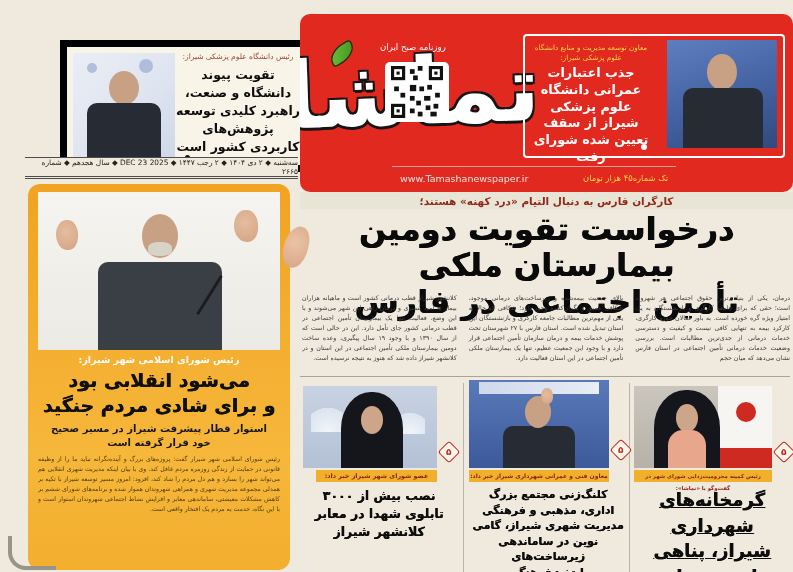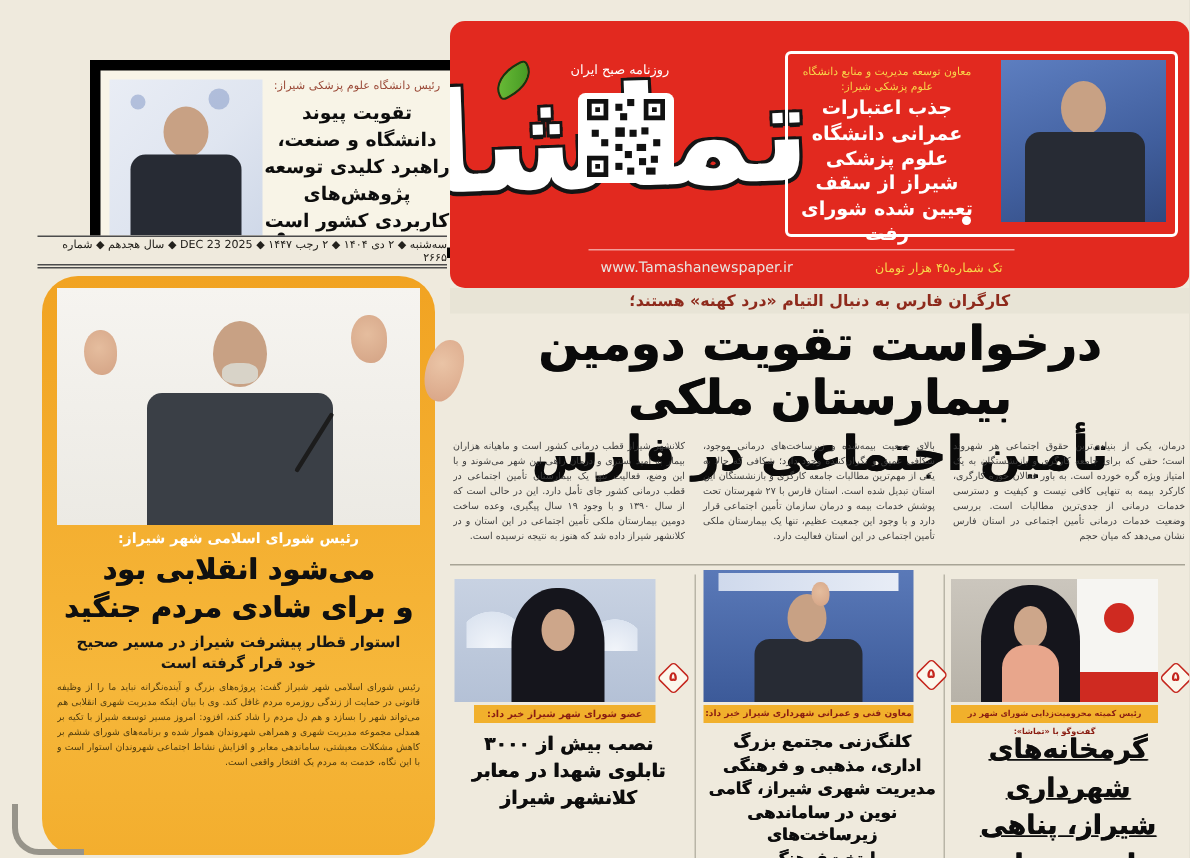--- a/index.html
+++ b/index.html
@@ -35,21 +35,21 @@
   .website{color:#e8e5e0;font-size:9.5px;direction:ltr;}
 
   
   .lead-kicker{left:300px;top:192px;width:493px;height:17px;background:#e8e4d6;color:#8e2a1c;font-weight:bold;font-size:10.5px;display:flex;align-items:center;justify-content:center;}
   .lead-headline{left:300px;top:211px;width:493px;text-align:center;color:#0a0a0a;font-weight:bold;font-size:32px;line-height:1.14;letter-spacing:-.5px;text-shadow:.6px 0 #0a0a0a;}
   .lead-body{left:302px;top:293px;width:488px;height:78px;display:flex;gap:12px;overflow:hidden;}
   .lead-col{flex:1;font-size:6.3px;line-height:1.6;color:#3b3b3b;text-align:justify;}
   .lead-divider{left:300px;top:376px;width:490px;height:1px;background:#a8a496;}
 
   
-  .yb{left:28px;top:184px;width:262px;height:386px;background:linear-gradient(180deg,#f1a322 0%,#f6b73a 70%,#f3ae2e 100%);border-radius:24px;}
+  .yb{left:28px;top:184px;width:262px;height:386px;background:linear-gradient(180deg,#f1a322 0%,#f6b73a 70%,#f3ae2e 100%);border-radius:12px;}
   .yb-photo{position:absolute;left:10px;top:8px;width:242px;height:158px;background:linear-gradient(180deg,#f6f4f0 0%,#eceae4 100%);overflow:hidden;}
   .yb-kicker{position:absolute;top:170px;width:100%;text-align:center;color:#fff;font-weight:bold;font-size:9.5px;}
   .yb-headline{position:absolute;top:184px;width:100%;text-align:center;color:#101010;font-weight:bold;font-size:19px;line-height:1.3;text-shadow:.5px 0 #101010;}
   .yb-subhead{position:absolute;top:238px;width:100%;text-align:center;color:#161616;font-weight:bold;font-size:10px;line-height:1.4;padding:0 18px;box-sizing:border-box;}
   .yb-body{position:absolute;top:270px;left:10px;right:10px;bottom:8px;font-size:6.2px;line-height:1.6;color:#4d3a0d;text-align:justify;overflow:hidden;}
   .hand-blob{left:284px;top:226px;width:24px;height:42px;background:radial-gradient(circle at 40% 40%,#eac4a6,#d8a385);border-radius:55% 45% 50% 50%;transform:rotate(15deg);}
   .bracket{left:8px;top:536px;width:44px;height:30px;border-left:4px solid #97948a;border-bottom:4px solid #97948a;border-bottom-left-radius:18px;}
 
   
   .vdiv{top:383px;width:1px;height:189px;background:#b9b5a7;}

